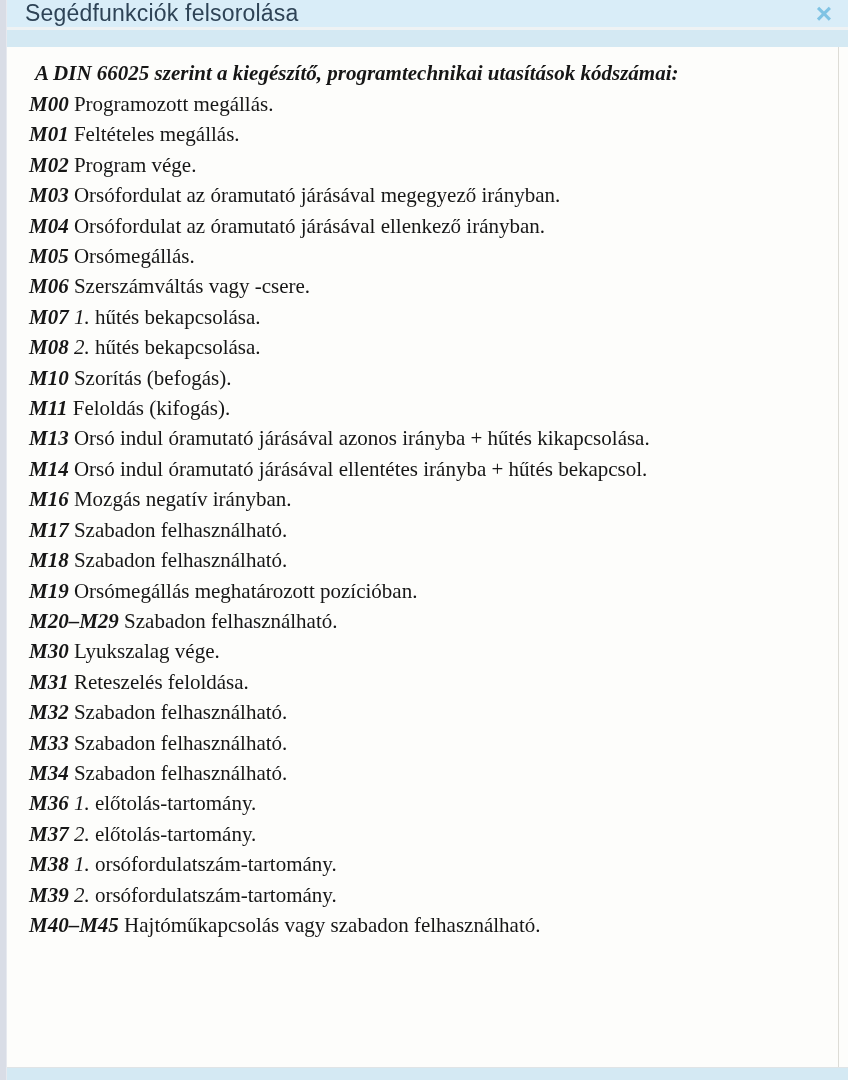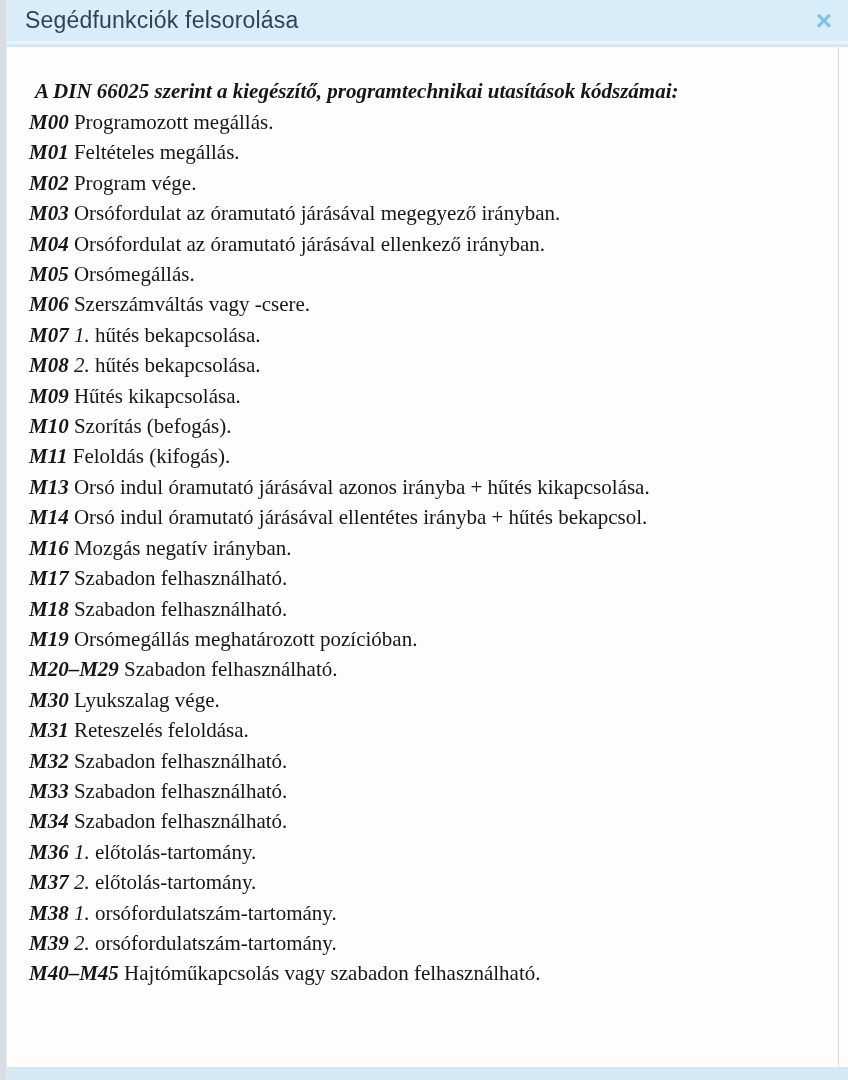--- a/index.html
+++ b/index.html
@@ -13,21 +13,21 @@
   .page-edge-left {
     position: absolute; left: 0; top: 0;
     width: 6px; height: 1080px;
     background: #d9dde6;
     border-right: 1px solid #e6e9ef;
   }
   .dialog {
     position: absolute; left: 7px; top: 0; right: 0; height: 1080px;
   }
   .titlebar {
-    height: 44px;
+    height: 30px;
     background: #d9edf8;
     display: flex; align-items: center; justify-content: space-between;
     padding: 0 16px 0 18px;
     box-sizing: border-box;
     border-bottom: 3px solid #eef2f4;
   }
   .title {
     font-size: 23px;
     color: #2e4356;
     letter-spacing: 0.2px;
@@ -49,21 +49,21 @@
     color: #161616;
     font-size: 21px;
     border-bottom: 1px solid #e0e4e6;
     overflow: hidden;
   }
   .content .scan-edge {
     position: absolute; top: 0; bottom: 0; right: 9px;
     width: 1px; background: #dddcd6;
   }
   .intro {
-    margin: 20px 0 0 6px;
+    margin: 2px 0 0 6px;
     line-height: 32px;
     font-style: italic;
     font-weight: bold;
     font-size: 21px;
     white-space: nowrap;
   }
   .row {
     line-height: 30.4px;
     white-space: nowrap;
   }
@@ -85,21 +85,20 @@
     <div id="code-list">
         <div class="row"><span class="code">M00</span><span class="desc"> Programozott megállás.</span></div>
         <div class="row"><span class="code">M01</span><span class="desc"> Feltételes megállás.</span></div>
         <div class="row"><span class="code">M02</span><span class="desc"> Program vége.</span></div>
         <div class="row"><span class="code">M03</span><span class="desc"> Orsófordulat az óramutató járásával megegyező irányban.</span></div>
         <div class="row"><span class="code">M04</span><span class="desc"> Orsófordulat az óramutató járásával ellenkező irányban.</span></div>
         <div class="row"><span class="code">M05</span><span class="desc"> Orsómegállás.</span></div>
         <div class="row"><span class="code">M06</span><span class="desc"> Szerszámváltás vagy -csere.</span></div>
         <div class="row"><span class="code">M07</span><span class="ital"> 1.</span><span class="desc"> hűtés bekapcsolása.</span></div>
         <div class="row"><span class="code">M08</span><span class="ital"> 2.</span><span class="desc"> hűtés bekapcsolása.</span></div>
-        <div class="row"><span class="code">M09</span><span class="desc"> Hűtés kikapcsolása.</span></div>
         <div class="row"><span class="code">M10</span><span class="desc"> Szorítás (befogás).</span></div>
         <div class="row"><span class="code">M11</span><span class="desc"> Feloldás (kifogás).</span></div>
         <div class="row"><span class="code">M13</span><span class="desc"> Orsó indul óramutató járásával azonos irányba + hűtés kikapcsolása.</span></div>
         <div class="row"><span class="code">M14</span><span class="desc"> Orsó indul óramutató járásával ellentétes irányba + hűtés bekapcsol.</span></div>
         <div class="row"><span class="code">M16</span><span class="desc"> Mozgás negatív irányban.</span></div>
         <div class="row"><span class="code">M17</span><span class="desc"> Szabadon felhasználható.</span></div>
         <div class="row"><span class="code">M18</span><span class="desc"> Szabadon felhasználható.</span></div>
         <div class="row"><span class="code">M19</span><span class="desc"> Orsómegállás meghatározott pozícióban.</span></div>
         <div class="row"><span class="code">M20–M29</span><span class="desc"> Szabadon felhasználható.</span></div>
         <div class="row"><span class="code">M30</span><span class="desc"> Lyukszalag vége.</span></div>

